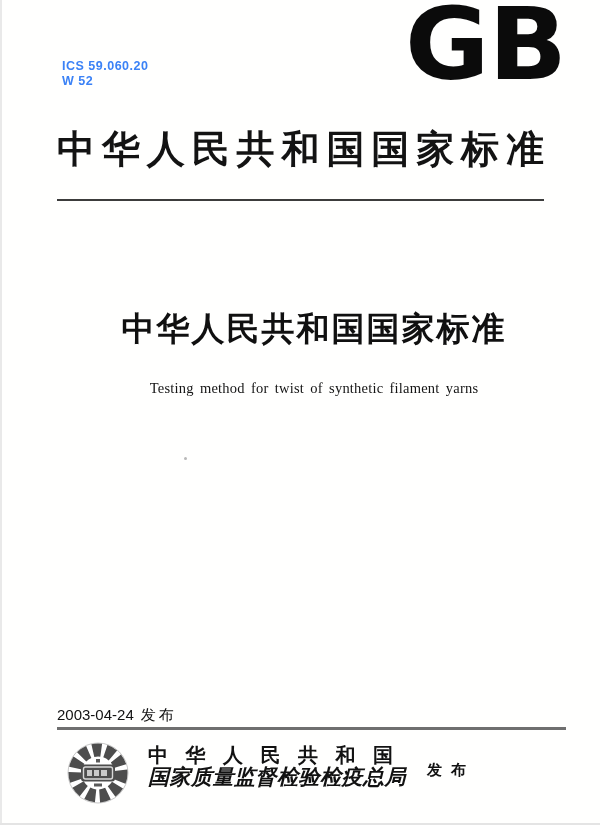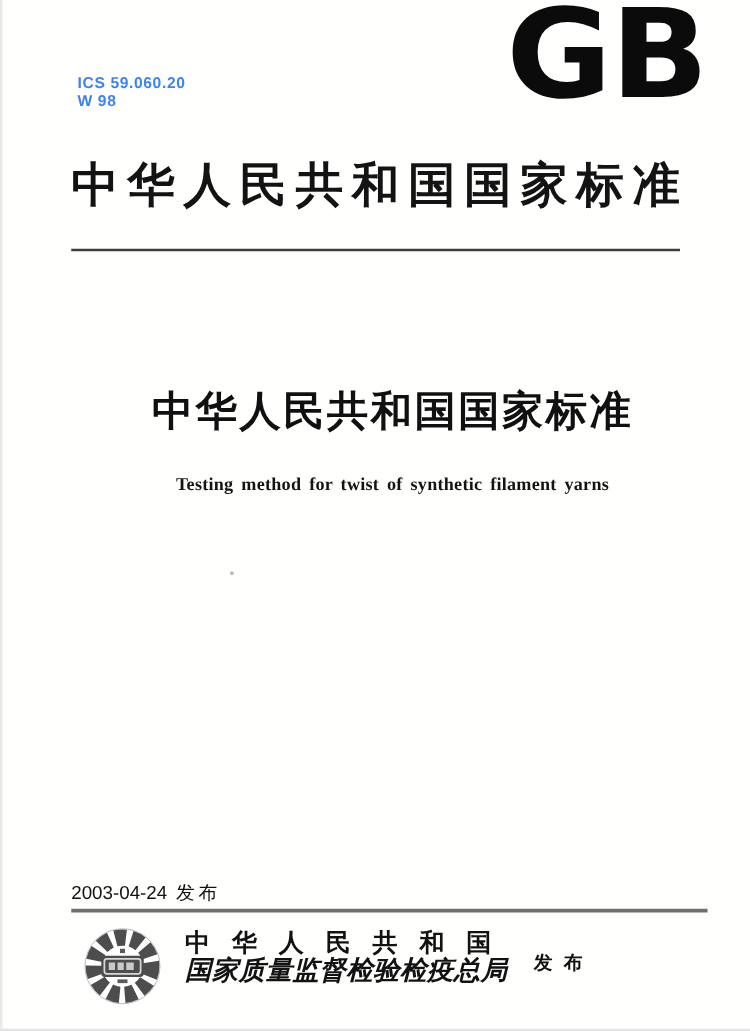--- a/index.html
+++ b/index.html
@@ -56,21 +56,21 @@
   .main-title-cn {
     position: absolute; left: 28px; top: 310px; width: 572px;
     text-align: center;
     font-size: 33px; line-height: 38px; font-weight: bold;
     letter-spacing: 2px; color: #101010; white-space: nowrap;
   }
   .main-title-en {
     position: absolute; left: 28px; top: 379px; width: 572px;
     text-align: center;
     font-family: "Liberation Serif", "DejaVu Serif", serif;
-    font-weight: bold; font-size: 14.5px; line-height: 18px;
+    font-weight: normal; font-size: 14.5px; line-height: 18px;
     word-spacing: 2.5px; letter-spacing: 0.2px; color: #141414;
   }
   .speck {
     position: absolute; left: 184px; top: 457px; width: 3px; height: 3px;
     background: #b9b9b9; border-radius: 50%;
   }
   .dates-row {
     position: absolute; left: 57px; right: 37px; top: 705px;
     display: flex; justify-content: space-between;
     font-size: 15px; font-weight: normal; color: #121212;
@@ -105,21 +105,21 @@
 </head>
 <body>
 
 <div class="page">
 
   <div class="edge-left"></div>
   <div class="edge-bottom"></div>
 
   <div class="ics-block">
     <div>ICS 59.060.20</div>
-    <div>W 98</div>
+    <div>W 52</div>
   </div>
 
   <div class="gb-logo">GB</div>
 
   <div class="header-title">中华人民共和国国家标准</div>
 
   <div class="std-num-block">
   </div>
 
   <div class="header-rule"></div>

